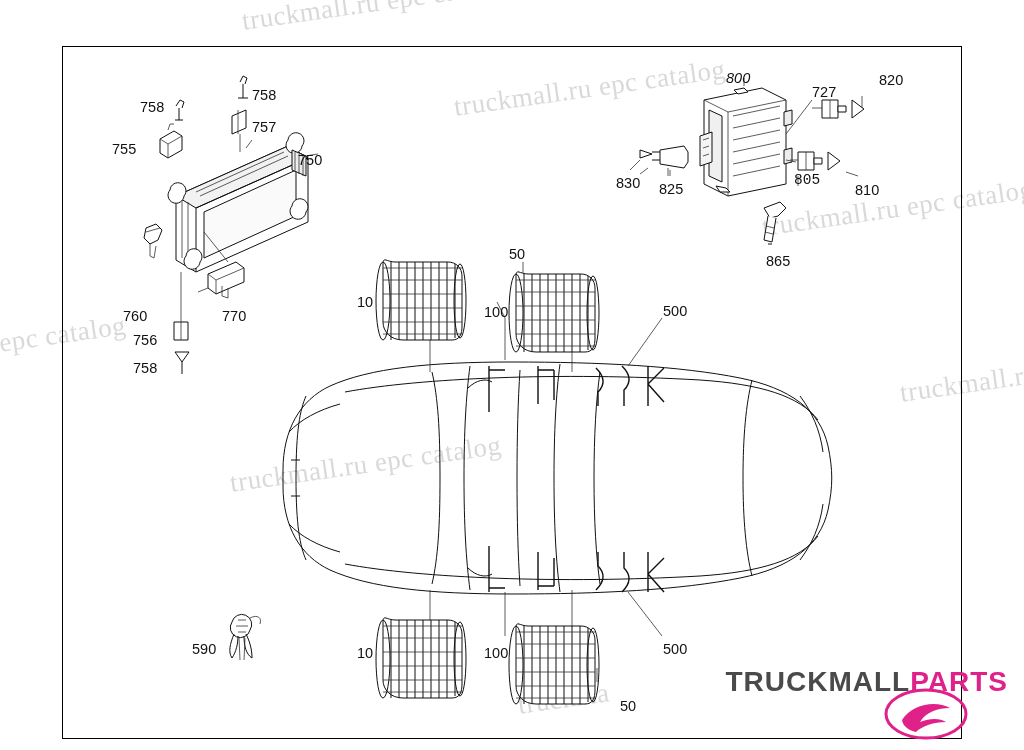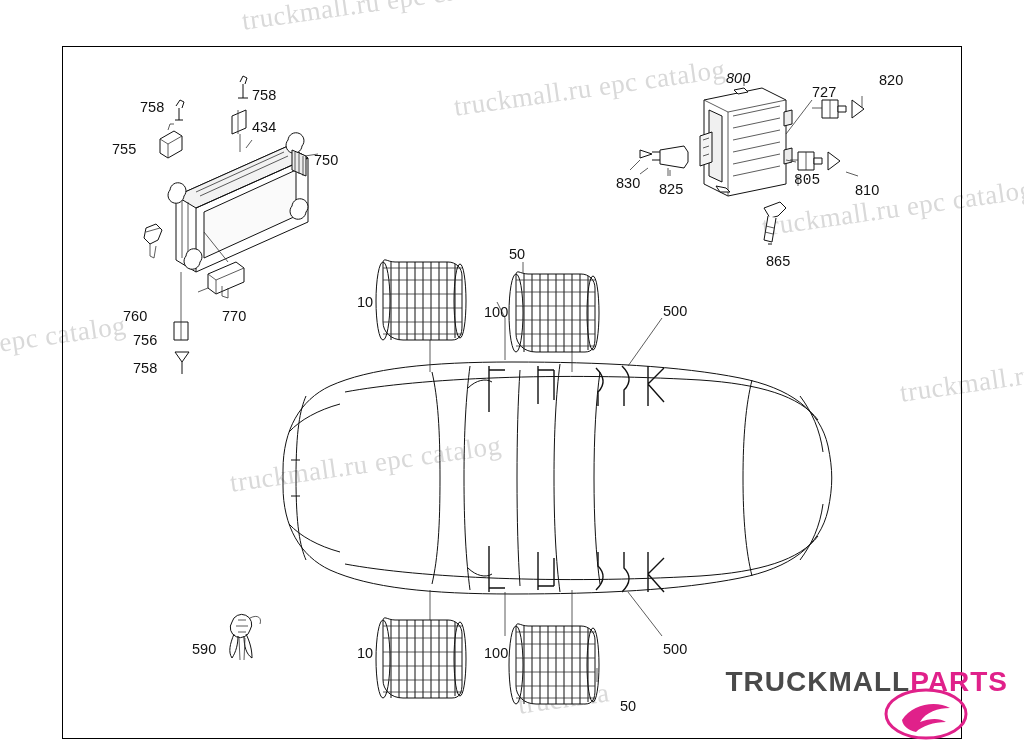--- a/index.html
+++ b/index.html
@@ -343,23 +343,23 @@
       <path d="M234,634 C230,644 228,652 232,658 C236,652 238,644 238,636"></path>
       <path d="M244,636 C244,646 246,654 252,658 C252,650 250,642 246,634"></path>
       <path d="M239,638 L240,660 M245,638 L244,660" class="thin"></path>
       <path d="M250,618 C258,614 262,618 260,624" class="thin"></path>
     </g>
   </svg>
 
   <div id="callout-layer">
       <div class="lbl" style="left: 140px; top: 99px;">758</div>
       <div class="lbl" style="left: 252px; top: 87px;">758</div>
-      <div class="lbl" style="left: 252px; top: 119px;">434</div>
+      <div class="lbl" style="left: 252px; top: 119px;">757</div>
       <div class="lbl" style="left: 112px; top: 141px;">755</div>
-      <div class="lbl" style="left: 314px; top: 152px;">750</div>
+      <div class="lbl" style="left: 298px; top: 152px;">750</div>
       <div class="lbl" style="left: 123px; top: 260px; margin-top: 48px;">760</div>
       <div class="lbl" style="left: 222px; top: 308px;">770</div>
       <div class="lbl" style="left: 133px; top: 332px;">756</div>
       <div class="lbl" style="left: 133px; top: 360px;">758</div>
       <div class="lbl" style="left: 726px; top: 70px; font-style: italic;">800</div>
       <div class="lbl" style="left: 812px; top: 84px;">727</div>
       <div class="lbl" style="left: 856px; top: 72px; margin-left: 23px;">820</div>
       <div class="lbl" style="left: 616px; top: 175px;">830</div>
       <div class="lbl" style="left: 659px; top: 181px;">825</div>
       <div class="lbl" style="left: 794px; top: 172px; font-family: Liberation Mono, monospace;">805</div>

